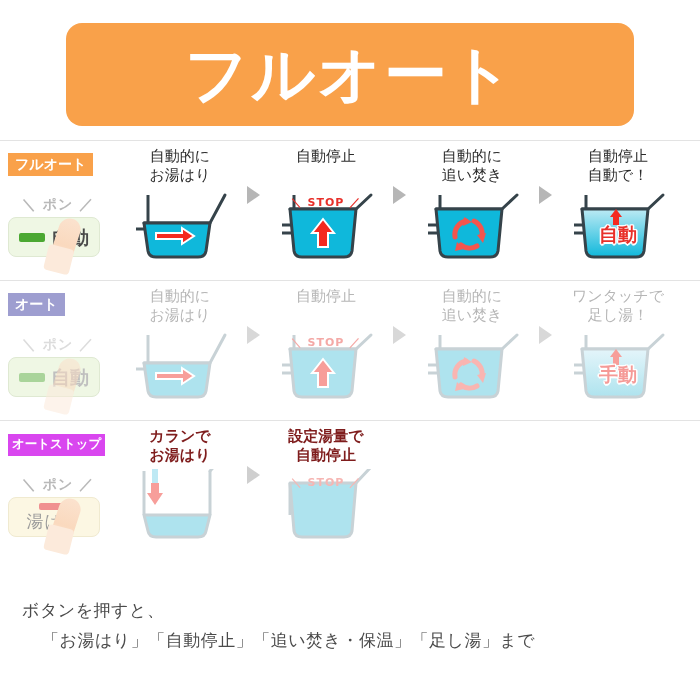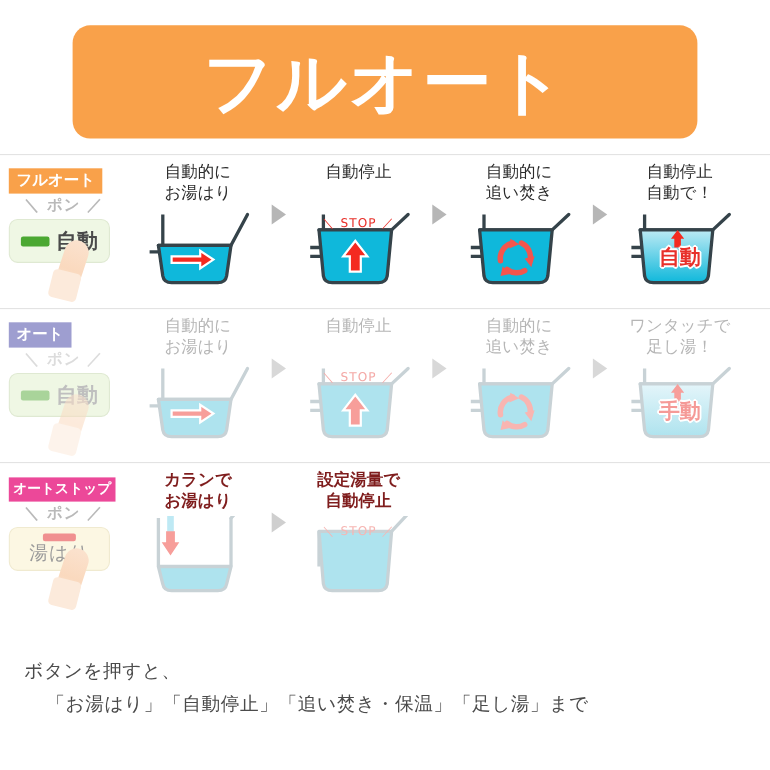--- a/index.html
+++ b/index.html
@@ -58,24 +58,24 @@
     color:#ffffff;
     font-size:14px;
     font-weight:bold;
     line-height:1;
     padding:4px 7px 5px 7px;
     letter-spacing:0px;
     white-space:nowrap;
   }
   .badge.full{background:#F9A14A;}
   .badge.auto{background:#9E9ED0;}
-  .badge.stop{background:#ec4899;font-size:12.5px;padding:4px 4px 5px 4px;}
+  .badge.stop{background:#d946ef;font-size:12.5px;padding:4px 4px 5px 4px;}
 
   .pon{
-    margin-top:2px;
+    margin-top:20px;
     text-align:center;
     font-size:14px;
     font-weight:bold;
     color:#b9b9b9;
     letter-spacing:1px;
     width:100px;
   }
   .row.faded .pon{color:#dcdcdc;}
 
   .btn{
@@ -169,21 +169,21 @@
   .tub-svg{display:block;margin:0 auto;}
 
   
   .overlay{
     position:absolute;left:0;right:0;top:0;bottom:0;
     pointer-events:none;
   }
   .stop-text{
     position:absolute;top:6px;left:0;right:0;
     text-align:center;
-    font-size:11px;font-weight:normal;color:#E8302A;
+    font-size:11px;font-weight:bold;color:#E8302A;
     letter-spacing:1px;
   }
   .row.faded .stop-text{color:#F4A9A6;}
   .row.lite .stop-text{color:#F6B6B3;}
   .inline-word{
     position:absolute;left:0;right:0;top:36px;
     text-align:center;
     font-size:19px;font-weight:bold;color:#E8302A;
     line-height:1;
     text-shadow:

